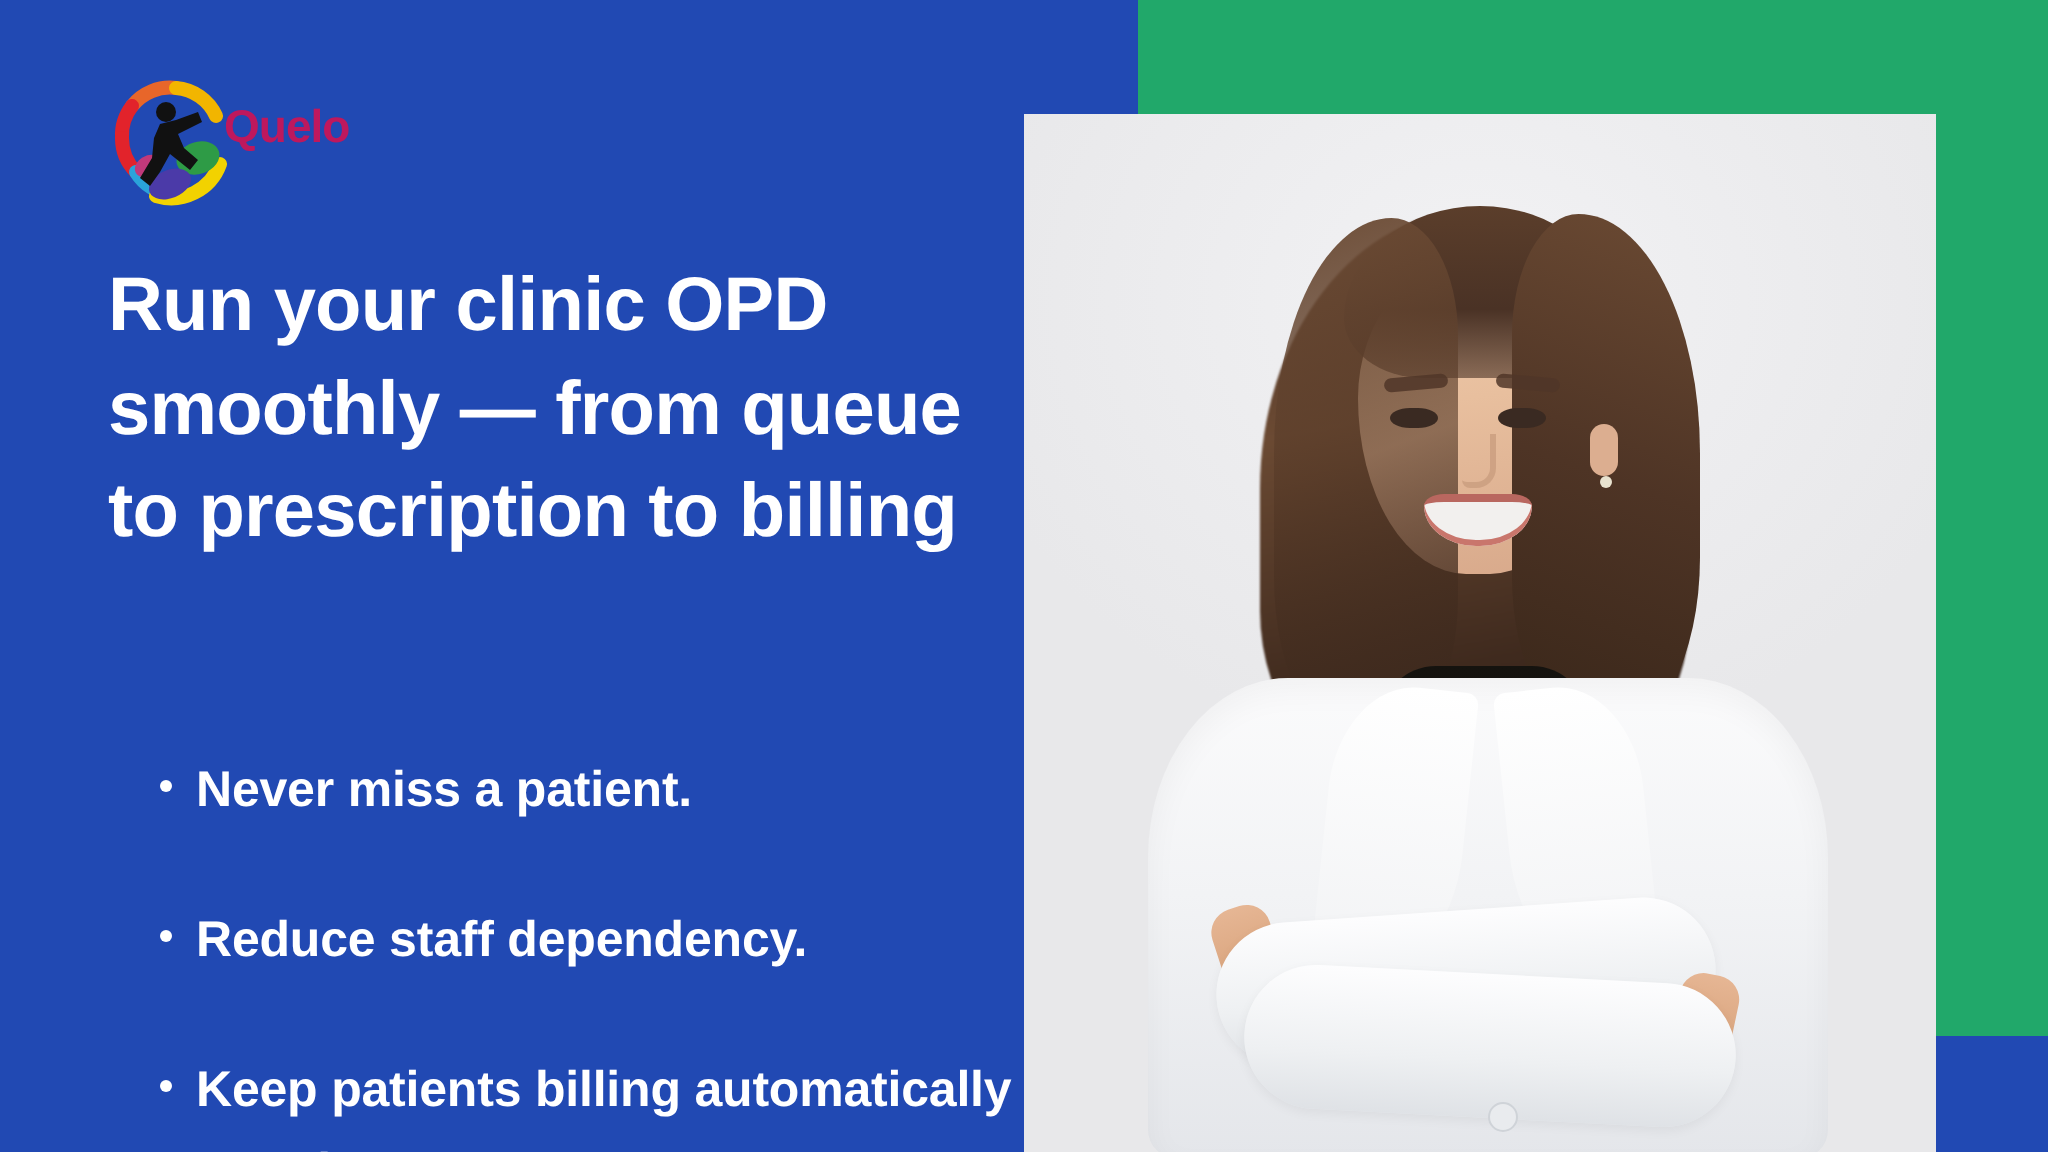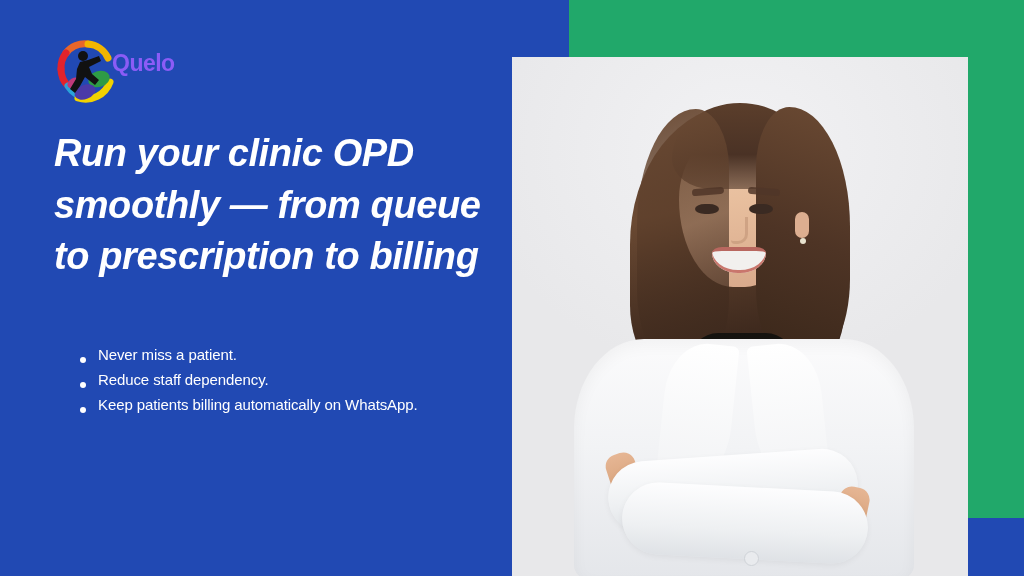--- a/index.html
+++ b/index.html
@@ -276,55 +276,55 @@
     top: 0;
     width: 70px;
     height: 70px;
   }
   .logo-text {
     position: absolute;
     left: 60px;
     top: 16px;
     font-size: 23px;
     font-weight: bold;
-    color: #8b5cf6;
+    color: #be185d;
     letter-spacing: -0.5px;
     line-height: 1;
   }
 
   
   .headline {
     position: absolute;
     left: 54px;
     top: 128px;
     width: 446px;
     margin: 0;
     font-size: 38px;
     font-weight: bold;
     line-height: 1.36;
     color: #ffffff;
     letter-spacing: -0.4px;
-    font-style: italic;
   }
   .bullets {
     position: absolute;
     left: 70px;
     top: 342px;
     width: 410px;
     margin: 0;
     padding: 0 0 0 28px;
     list-style: none;
     color: #ffffff;
   }
   .bullets li {
     position: relative;
-    font-size: 15px;
-    font-weight: normal;
+    font-size: 25px;
+    font-weight: bold;
     line-height: 1.67;
     letter-spacing: -0.1px;
+    margin-top: 33px;
   }
   .bullets li::before {
     content: "";
     position: absolute;
     left: -18px;
     top: 15px;
     width: 6px;
     height: 6px;
     border-radius: 50%;
     background: #ffffff;

